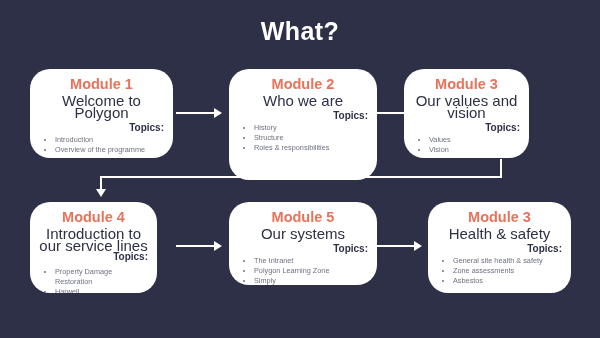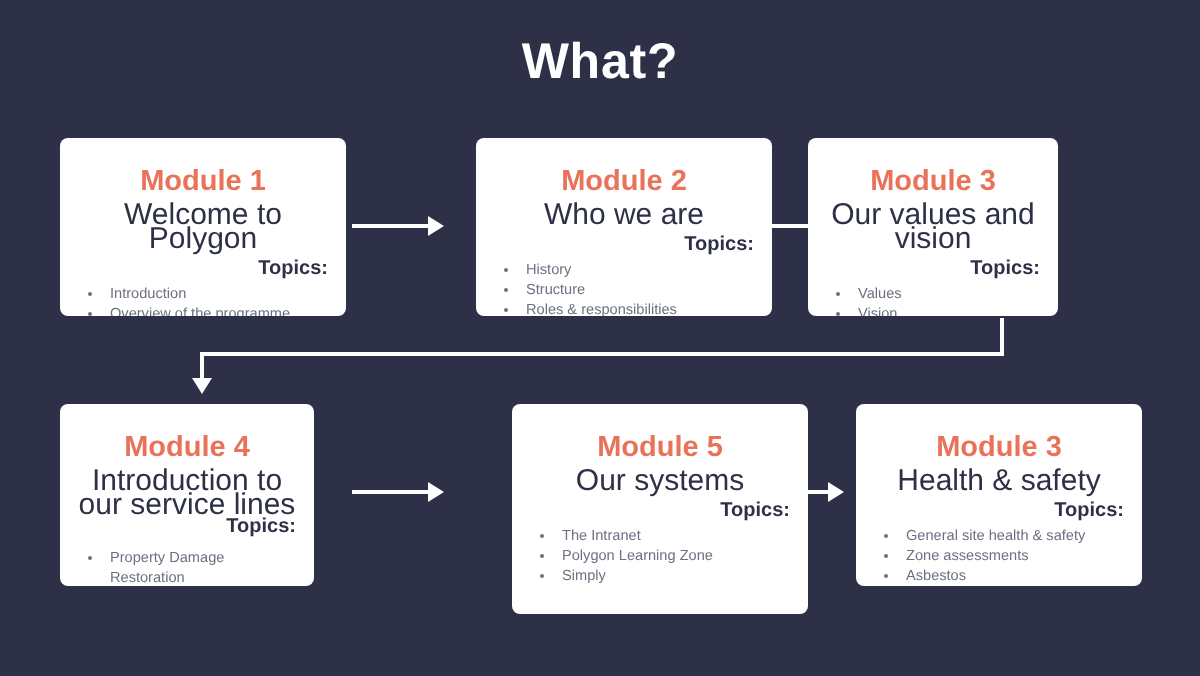--- a/index.html
+++ b/index.html
@@ -24,23 +24,23 @@
     color: #ffffff;
     font-size: 25px;
     font-weight: bold;
     letter-spacing: 0.4px;
   }
 
   
   .card {
     position: absolute;
     background: #ffffff;
-    border-radius: 4px;
+    border-radius: 20px;
     box-sizing: border-box;
-    padding: 14px 9px 8px 9px;
+    padding: 7px 9px 8px 9px;
     overflow: hidden;
   }
   .card-title {
     text-align: center;
     color: #e8735a;
     font-size: 14.5px;
     font-weight: bold;
     line-height: 16px;
     margin: 0;
   }
@@ -144,21 +144,21 @@
   <div class="card" style="left:30px; top:69px; width:143px; height:89px;">
     <p class="card-title">Module 1</p>
     <p class="card-sub">Welcome to Polygon</p>
     <p class="topics-label">Topics:</p>
     <ul class="topics-list">
       <li>Introduction</li>
       <li>Overview of the programme</li>
     </ul>
   </div>
 
-  <div class="card" style="left:238px; top:69px; width:148px; height:89px;">
+  <div class="card" style="left:229px; top:69px; width:148px; height:111px;">
     <p class="card-title">Module 2</p>
     <p class="card-sub">Who we are</p>
     <p class="topics-label">Topics:</p>
     <ul class="topics-list">
       <li>History</li>
       <li>Structure</li>
       <li>Roles &amp; responsibilities</li>
     </ul>
   </div>
 
@@ -176,21 +176,21 @@
     <p class="card-title">Module 4</p>
     <p class="card-sub">Introduction to our service lines</p>
     <p class="topics-label">Topics:</p>
     <ul class="topics-list">
       <li>Property Damage Restoration</li>
       <li>Harwell</li>
       <li>Neways</li>
     </ul>
   </div>
 
-  <div class="card" style="left:229px; top:202px; width:148px; height:105px;margin-left:27px;">
+  <div class="card" style="left:229px; top:202px; width:148px; height:83px;">
     <p class="card-title">Module 5</p>
     <p class="card-sub">Our systems</p>
     <p class="topics-label">Topics:</p>
     <ul class="topics-list">
       <li>The Intranet</li>
       <li>Polygon Learning Zone</li>
       <li>Simply</li>
     </ul>
   </div>
 

